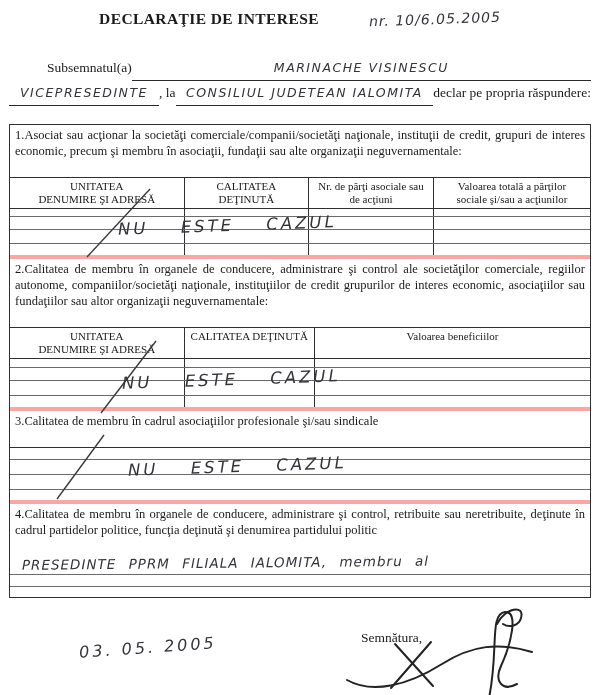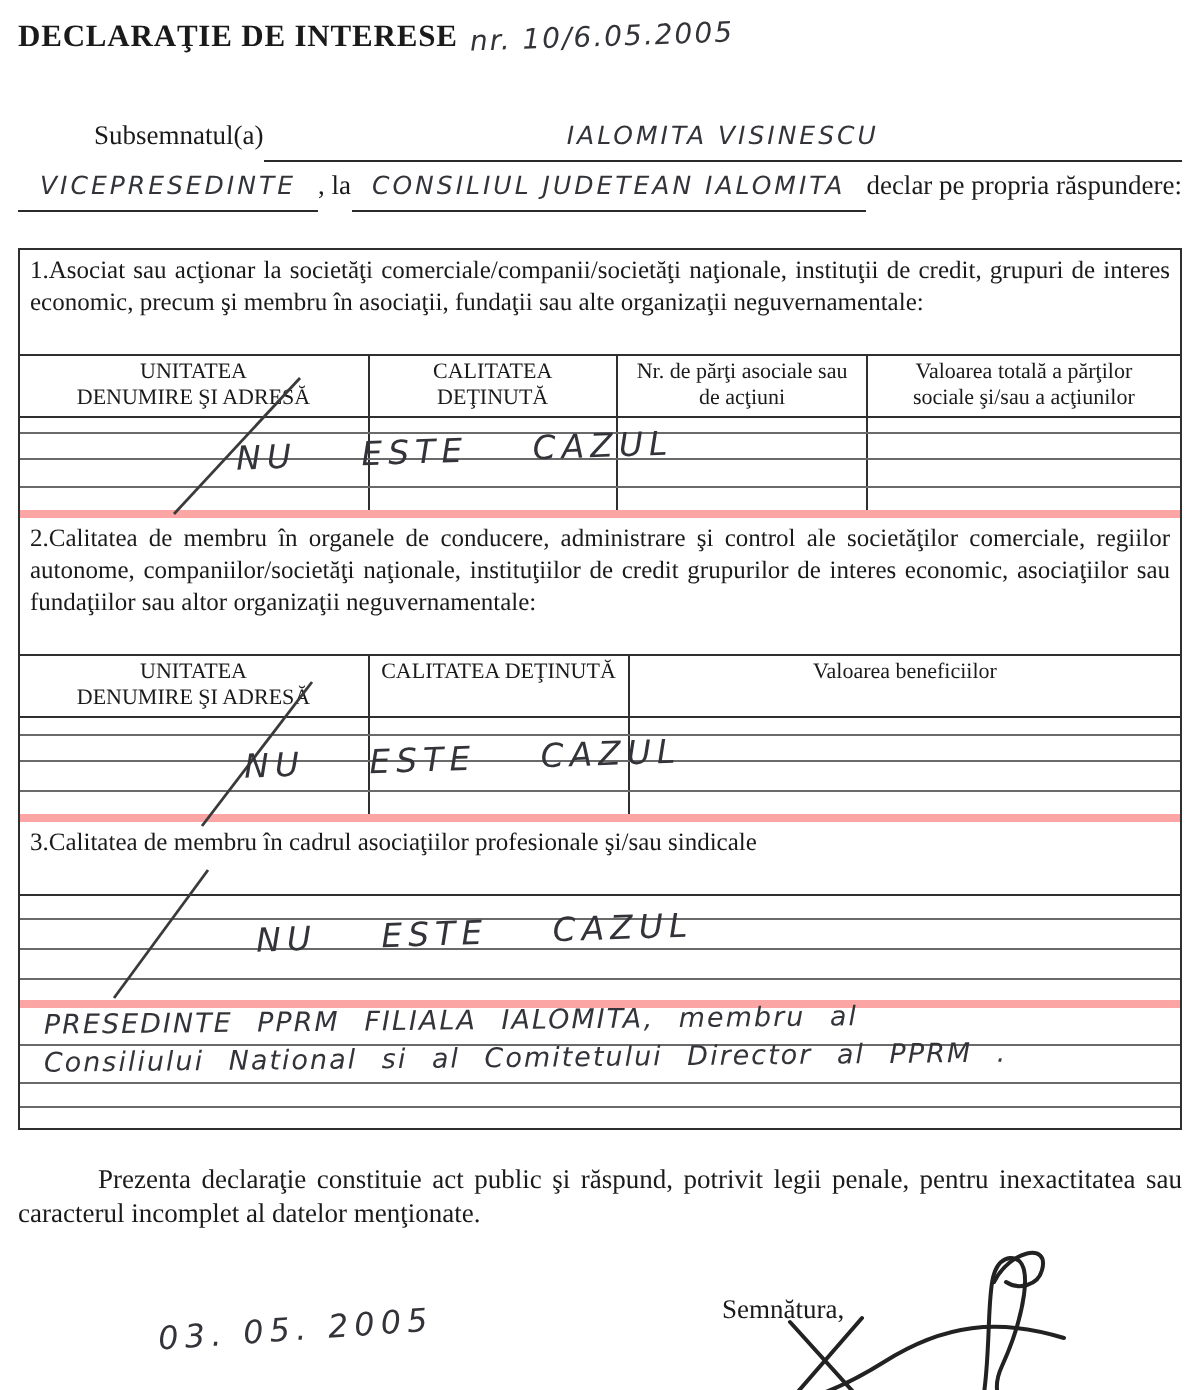--- a/index.html
+++ b/index.html
@@ -9,21 +9,21 @@
     padding:6px 9px;background:#ffffff;
     font-family:"Liberation Serif", serif;color:#1a1a1a;
     overflow:hidden;
   }
   
   .hw{
     font-family:"DejaVu Sans", sans-serif;
     font-style:italic;color:#33343a;
   }
   
-  .title-row{display:flex;justify-content:flex-start;align-items:baseline;margin-top:4px;height:24px;}
+  .title-row{display:flex;justify-content:center;align-items:baseline;margin-top:4px;height:24px;gap:44px;}
   .title{font-weight:bold;font-size:15.5px;letter-spacing:.4px;}
   .title-num{margin-left:6px;font-size:14px;letter-spacing:1px;display:inline-block;transform:rotate(-2deg);}
   
   .preamble{margin-top:22px;font-size:13.5px;}
   .pre-line{display:flex;align-items:baseline;line-height:24px;white-space:nowrap;}
   .indent{padding-left:38px;}
   .underlined{border-bottom:1px solid #2a2a2a;text-align:center;}
   .fill{flex:1;}
   .w-func{width:150px;flex:none;}
   .hw-inline{font-size:12.5px;letter-spacing:1.5px;}
@@ -91,21 +91,21 @@
 <div>
 
   <header class="title-row">
     <span class="title">DECLARAŢIE DE INTERESE</span>
     <span class="hw title-num">nr. 10/6.05.2005</span>
   </header>
 
   <div class="preamble">
     <div class="pre-line">
       <span class="indent">Subsemnatul(a)</span>
-      <span class="underlined fill"><span class="hw hw-inline">IALOMITA VISINESCU</span></span>
+      <span class="underlined fill"><span class="hw hw-inline">MARINACHE VISINESCU</span></span>
     </div>
     <div class="pre-line">
       <span class="underlined w-func"><span class="hw hw-inline">VICEPRESEDINTE</span></span>
       <span>, la</span>
       <span class="underlined fill"><span class="hw hw-inline">CONSILIUL JUDETEAN IALOMITA</span></span>
       <span>declar pe propria răspundere:</span>
     </div>
   </div>
 
   <div class="formbox">
@@ -241,31 +241,30 @@
         <div class="overlay">
           <svg class="slash s3-slash" width="54" height="70" viewBox="0 0 54 70">
               <line x1="3" y1="67" x2="50" y2="3"></line>
             </svg>
           <span class="hw nec s3-nec">NU ESTE CAZUL</span>
         </div>
       </div>
     </section>
 
     <section class="sec">
+      <p class="sec-heading">4.Calitatea de membru în organele de conducere, administrare şi control, retribuite sau neretribuite, deţinute în cadrul partidelor politice, funcţia deţinută şi denumirea partidului politic</p>
       <div class="ruled">
         <div class="s4-row"><span class="hw hw-line">PRESEDINTE PPRM FILIALA IALOMITA, membru al</span></div>
-        <div class="s4-row"><span class="hw hw-line">Consiliului National si al Comitetului Director al PPRM .</span></div>
         <div class="s4-e1"></div>
         <div class="s4-e2"></div>
       </div>
     </section>
 
   </div>
 
-  <p class="closing">Prezenta declaraţie constituie act public şi răspund, potrivit legii penale, pentru inexactitatea sau caracterul incomplet al datelor menţionate.</p>
 
   <div class="footer">
     <div class="date-block">
       <span class="hw date-hw">03. 05. 2005</span>
     </div>
     <div class="sig-block">
       <div class="label">Semnătura,</div>
       <svg class="sig-svg" width="210" height="104" viewBox="0 0 210 104">
         <path d="M10,80 C35,94 70,86 105,64 C135,45 162,42 195,52"></path>
         <line x1="58" y1="44" x2="96" y2="86"></line>

